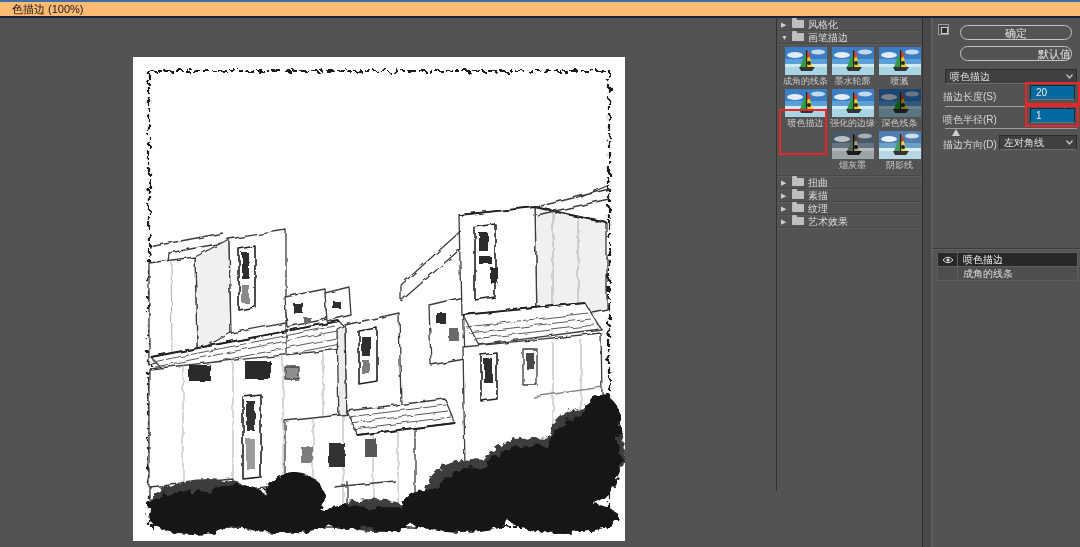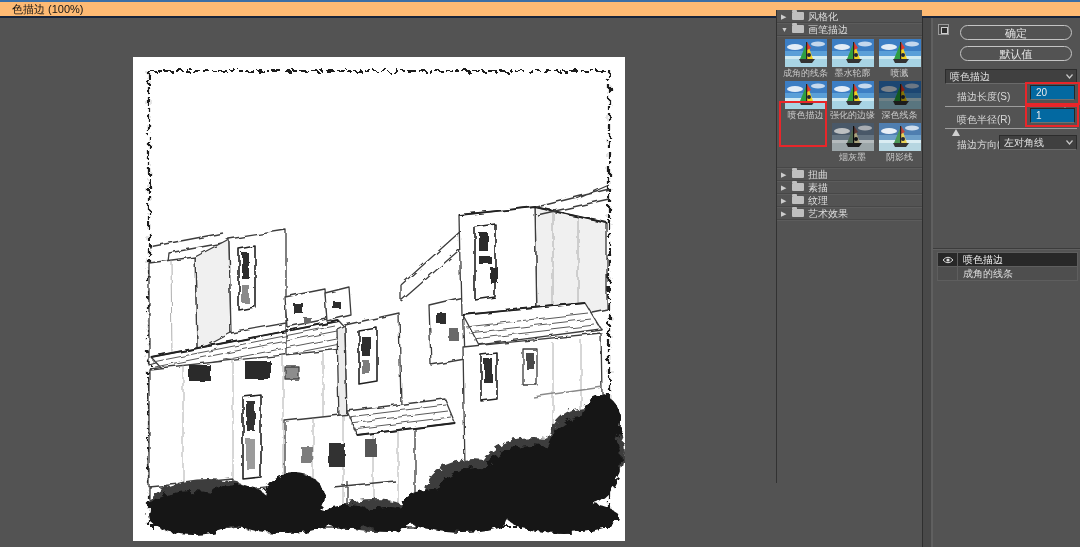--- a/index.html
+++ b/index.html
@@ -10,21 +10,21 @@
   .titlebar { position:absolute; top:0; left:0; width:1080px; height:18px;
     background:#fdba74; border-top:2px solid #3a6ea5; border-bottom:2px solid #16243c;
     font-size:11px; color:#151515; line-height:14px; padding-left:12px; }
 
   
   .canvas { position:absolute; top:18px; left:0; width:776px; height:529px; background:#535353; }
   .preview { position:absolute; left:133px; top:39px; width:492px; height:484px; background:#ffffff; }
   .preview svg { display:block; width:492px; height:484px; }
 
   
-  .filterpanel { position:absolute; top:10px; left:776px; width:146px; height:473px;
+  .filterpanel { position:absolute; top:18px; left:776px; width:146px; height:473px;
     background:#535353; border-left:1px solid #323232; }
   .catrow { position:relative; height:13px; line-height:13px; font-size:10px; color:#dddddd;
     border-bottom:1px solid #474747; box-shadow:0 1px 0 #5c5c5c; padding-left:4px;
     display:flex; align-items:center; white-space:nowrap; }
   .tri { display:inline-block; width:10px; font-size:7px; color:#cccccc; }
   .folder { display:inline-block; width:12px; height:8px; background:#bfbfbf; border-radius:1px;
     position:relative; margin:0 4px 0 1px; flex:0 0 auto; }
   .folder::before { content:""; position:absolute; top:-2px; left:0; width:5px; height:2px;
     background:#bfbfbf; border-radius:1px 1px 0 0; }
   .thumbgrid { position:relative; padding:3px 0 2px 3px; display:flex; flex-wrap:wrap;
@@ -45,28 +45,28 @@
   
   .settings { position:absolute; top:18px; left:932px; width:172px; height:529px;
     background:#535353; border-left:1px solid #606060; font-size:10px; color:#d9d9d9; }
   .minibtn { position:absolute; left:5px; top:6px; width:11px; height:11px;
     border:1px solid #9b9b9b; background:#4a4a4a; }
   .minibtn::after { content:""; position:absolute; left:2px; top:2px; width:5px; height:5px;
     border:1px solid #cfcfcf; background:#2e2e2e; }
   .pillbtn { position:absolute; left:27px; width:112px; height:15px; background:transparent;
     border:1px solid #c4c4c4; border-radius:8px; color:#e4e4e4; font-size:11px; line-height:12px;
     font-family:inherit; text-align:center; cursor:pointer; }
-  .btn-ok { top:7px; } .btn-default { top:28px; }
+  .btn-ok { top:7px; } .btn-default { top:28px;text-align:right; }
   .dropdown { position:absolute; height:15px; background:#404040;
     border:1px solid #2c2c2c; border-bottom-color:#6a6a6a; color:#e0e0e0;
     font-size:10px; line-height:13px; padding:0 4px; }
   .dd-filter { left:12px; top:51px; width:132px; }
   .dd-dir { left:66px; top:117px; width:78px; }
   .chev { position:absolute; right:3px; top:4px; width:7px; height:5px; }
-  .lbl { position:absolute; left:24px; white-space:nowrap;text-align:right; }
+  .lbl { position:absolute; left:10px; white-space:nowrap;text-align:right; }
   .field { position:absolute; left:97px; width:45px; height:15px; background:#0369a1;
     border:1px solid #262626; border-bottom-color:#707070; color:#ececec; font-size:10px;
     line-height:13px; padding-left:5px; }
   .track { position:absolute; left:12px; width:132px; height:1px; background:#9d9d9d; }
   .handle { position:absolute; width:0; height:0; border-left:4px solid transparent;
     border-right:4px solid transparent; border-bottom:7px solid #cfcfcf; }
   .red-ann { position:absolute; border:2px solid #e8262a; pointer-events:none; }
   .ann1 { left:92px; top:64px; width:55px; height:23px; }
   .ann2 { left:92px; top:87px; width:54px; height:22px; }
   .divider { position:absolute; left:0; top:230px; width:148px; height:2px;

